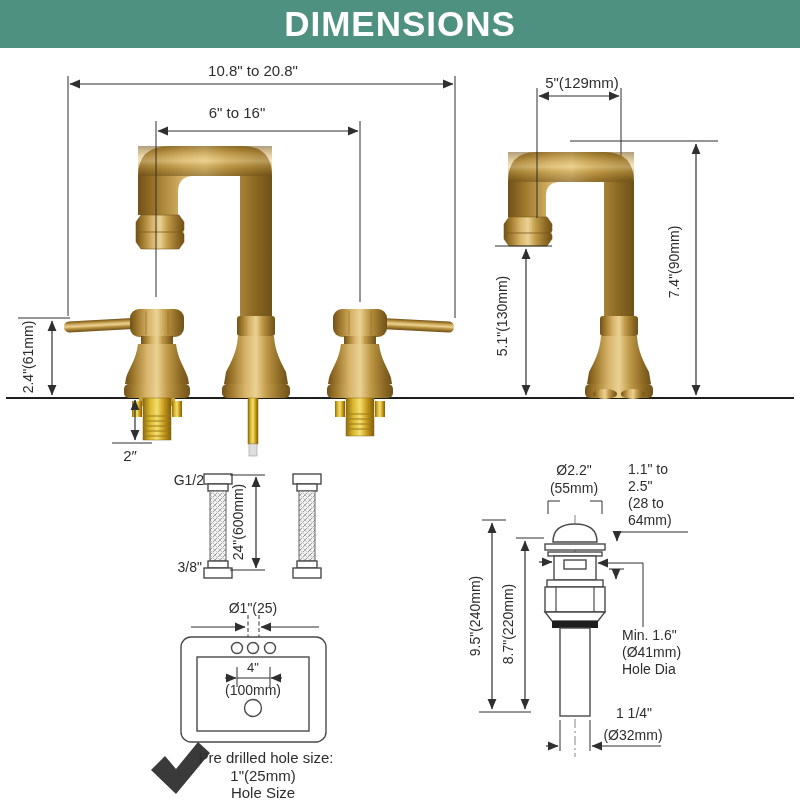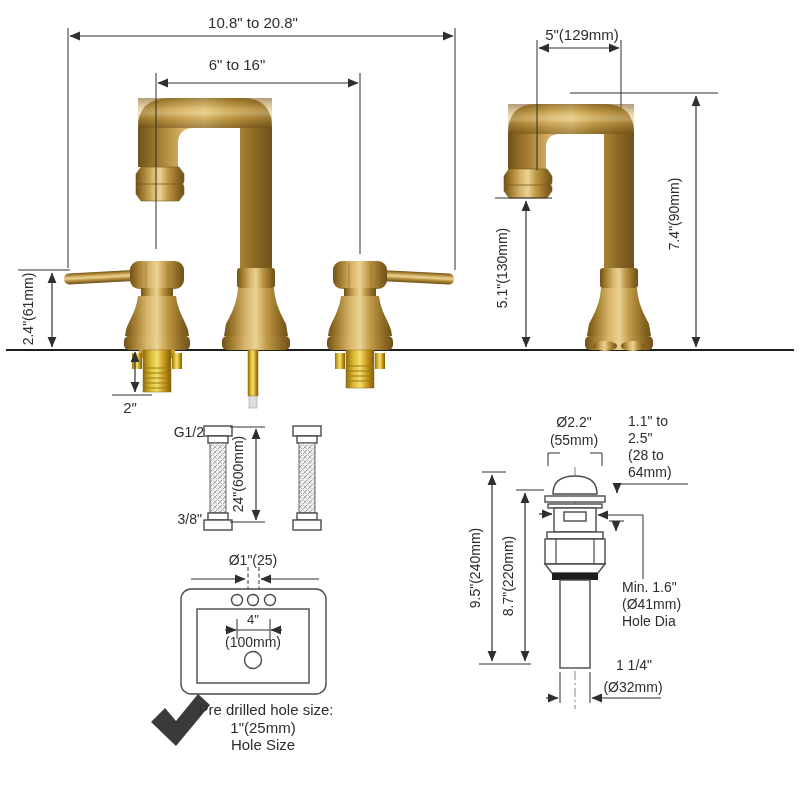--- a/index.html
+++ b/index.html
@@ -15,20 +15,23 @@
   .dim{stroke:#2f2f2f;stroke-width:1.2;fill:none;}
   .dimthin{stroke:#2f2f2f;stroke-width:1;fill:none;}
   .art{stroke:#4a4a4a;stroke-width:1.4;fill:#ffffff;}
   .artln{stroke:#4a4a4a;stroke-width:1.2;fill:none;}
 </style>
 </head>
 <body>
 
 <div class="page">
 
+  <header class="hdr" style="background:#4E9181">
+    <h1>DIMENSIONS</h1>
+  </header>
 
   <svg width="800" height="752" viewBox="0 48 800 752">
     <defs>
       <linearGradient id="gV" x1="0" y1="0" x2="1" y2="0">
         <stop offset="0" stop-color="#6f511a"></stop>
           <stop offset=".12" stop-color="#9a7428"></stop>
         <stop offset=".34" stop-color="#d7b469"></stop>
           <stop offset=".5" stop-color="#ead293"></stop>
         <stop offset=".66" stop-color="#c09a48"></stop>
           <stop offset=".88" stop-color="#8a6722"></stop>

